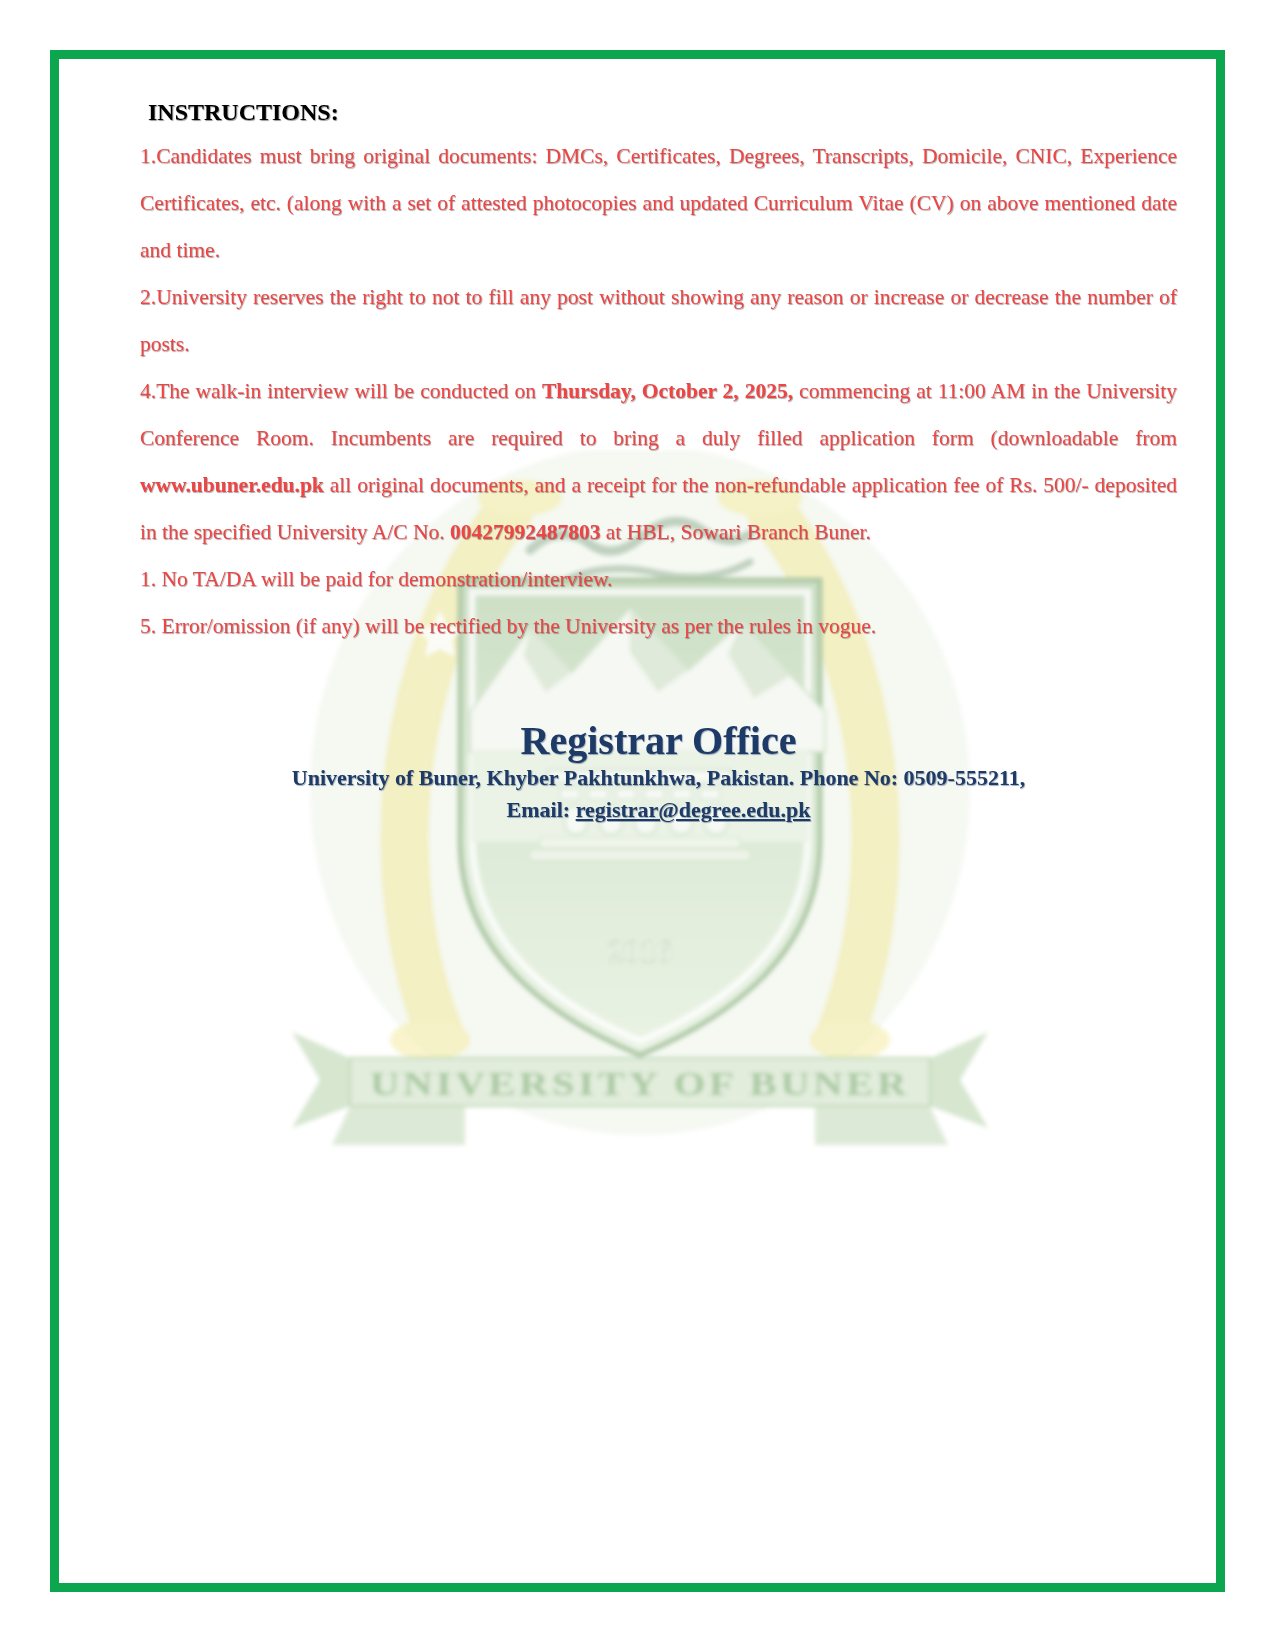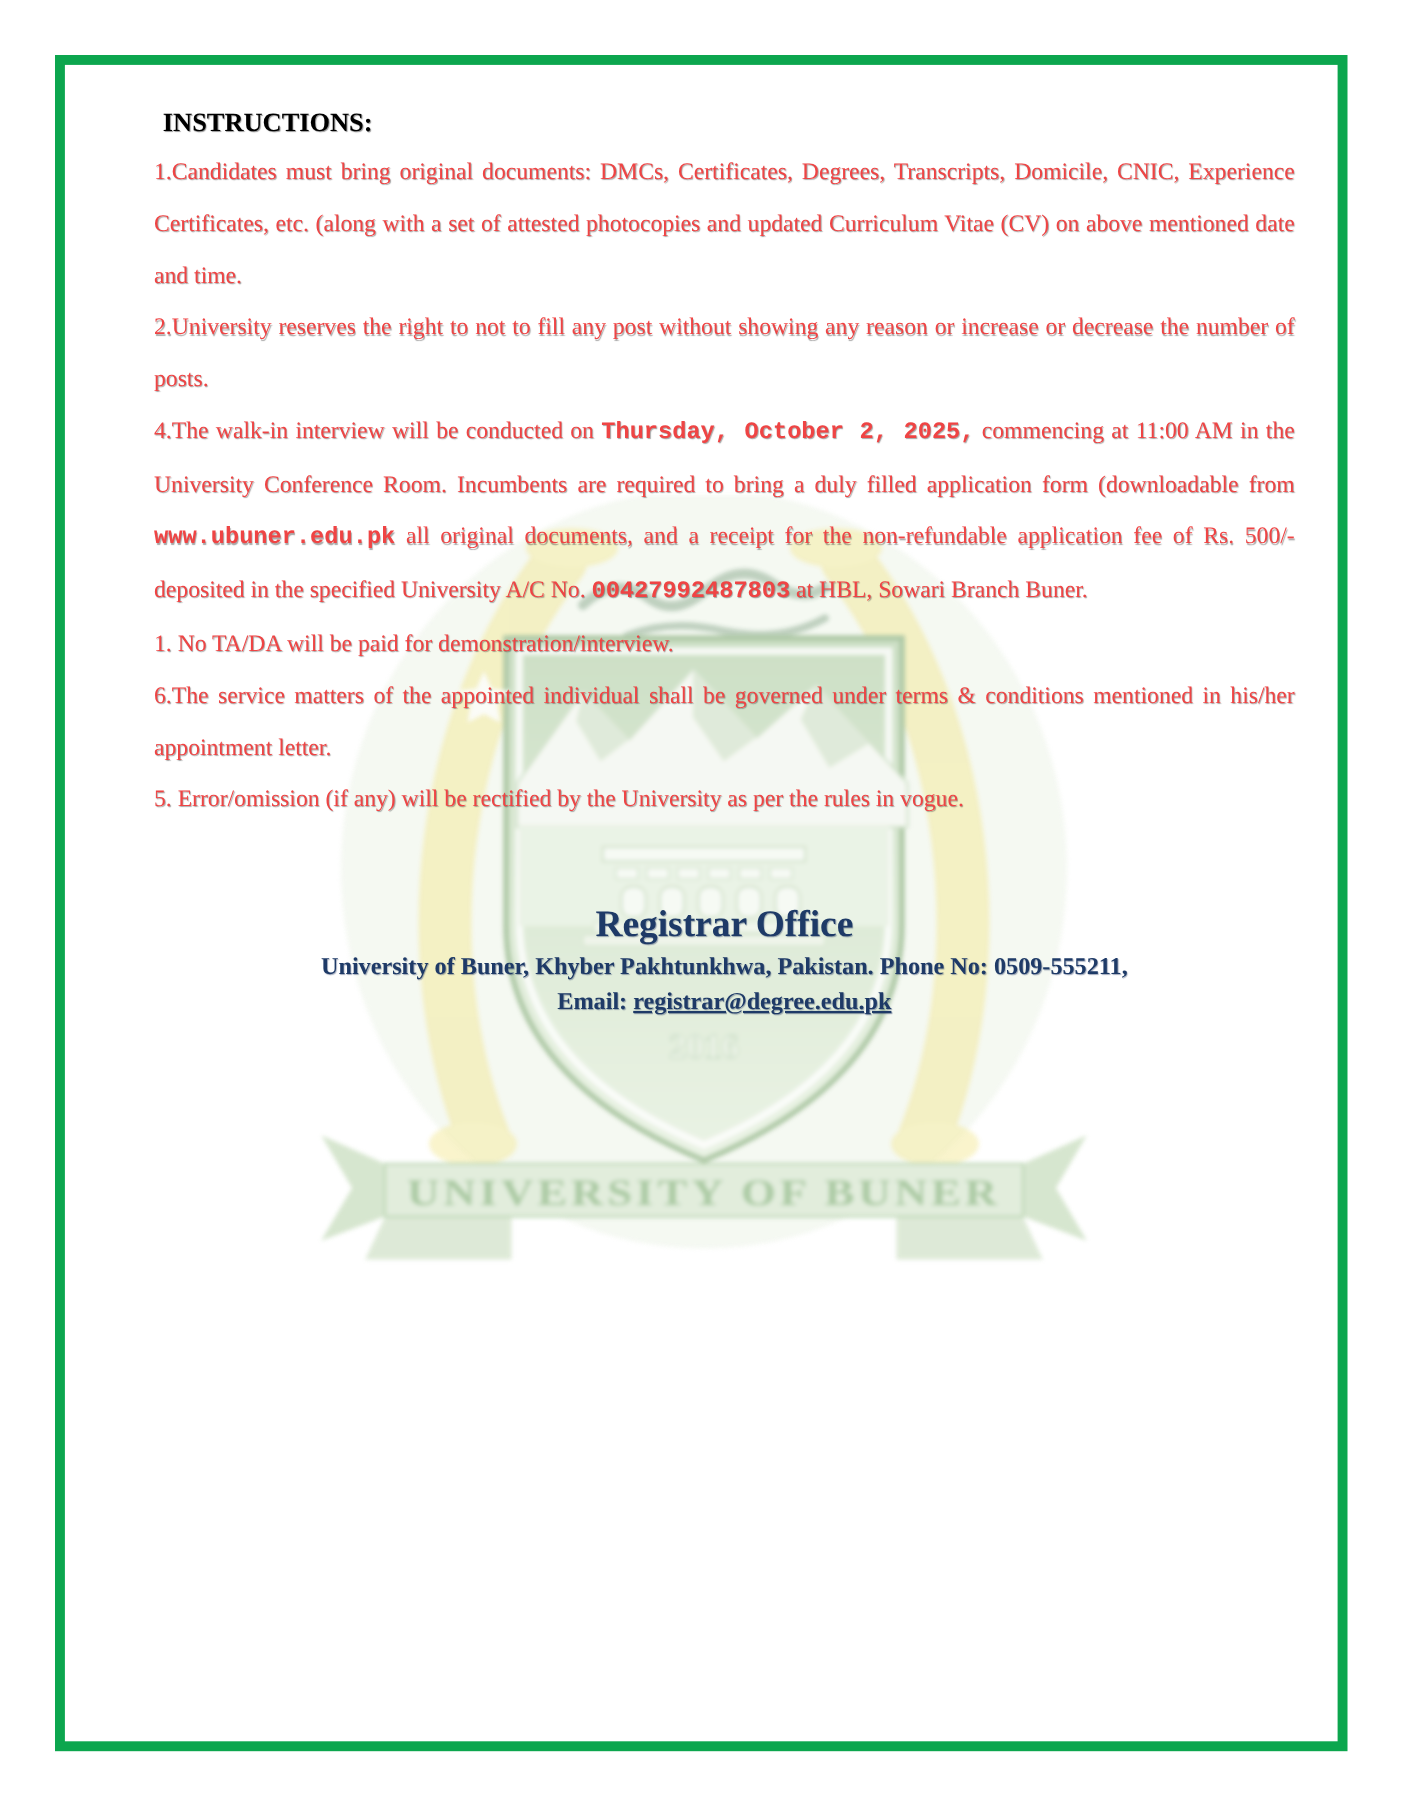--- a/index.html
+++ b/index.html
@@ -20,26 +20,26 @@
     position:absolute;left:140px;top:91px;width:1037px;z-index:1;
   }
   .heading{
     margin:0 0 0 8px;font-size:24px;line-height:42px;font-weight:bold;color:#000;
     text-shadow:0.8px 1px 0.8px rgba(50,50,50,.5);
   }
   .inst{
     margin:0;font-size:21.5px;line-height:47px;text-align:justify;text-justify:inter-word;
     color:#ef4444;text-shadow:0.8px 1px 0.9px rgba(60,60,60,.45);
   }
-  .inst b{font-weight:bold;font-family:Liberation Mono, monospace;}
+  .inst b{font-weight:bold;}
   .footer{
     margin-top:70px;text-align:center;color:var(--navy,#1e3a67);font-weight:bold;
     text-shadow:0.8px 1px 0.9px rgba(25,45,90,.4);
   }
-  .footer-title{font-size:34px;line-height:42px;}
+  .footer-title{font-size:40px;line-height:42px;}
   .footer-line{font-size:22px;line-height:32px;}
   .email-link{color:inherit;text-decoration:underline;cursor:pointer;}
 </style>
 </head>
 <body>
 
 <div class="frame"></div>
 
 <div class="watermark">
   <svg width="720" height="710" viewBox="0 0 720 710" xmlns="http://www.w3.org/2000/svg">
@@ -119,21 +119,20 @@
   </svg>
 </div>
 
 <div class="content">
   <h2 class="heading">INSTRUCTIONS:</h2>
 
   <p class="inst"><span>1.Candidates must bring original documents: DMCs, Certificates, Degrees, Transcripts, Domicile, CNIC, Experience Certificates, etc. (along with a set of attested photocopies and updated Curriculum Vitae (CV) on above mentioned date and time.</span></p>
   <p class="inst"><span>2.University reserves the right to not to fill any post without showing any reason or increase or decrease the number of posts.</span></p>
   <p class="inst"><span>4.The walk-in interview will be conducted on </span><b>Thursday, October 2, 2025,</b><span> commencing at 11:00 AM in the University Conference Room. Incumbents are required to bring a duly filled application form (downloadable from </span><b>www.ubuner.edu.pk</b><span> all original documents, and a receipt for the non-refundable application fee of Rs. 500/- deposited in the specified University A/C No. </span><b>00427992487803</b><span> at HBL, Sowari Branch Buner.</span></p>
   <p class="inst"><span>1. No TA/DA will be paid for demonstration/interview.</span></p>
-  <p class="inst"><span>6.The service matters of the appointed individual shall be governed under terms &amp; conditions mentioned in his/her appointment letter.</span></p>
   <p class="inst"><span>5. Error/omission (if any) will be rectified by the University as per the rules in vogue.</span></p>
 
   <div class="footer">
     <div class="footer-title">Registrar Office</div>
     <div class="footer-line">University of Buner, Khyber Pakhtunkhwa, Pakistan. Phone No: 0509-555211,</div>
     <div class="footer-line"><span>Email: </span><a class="email-link">registrar@degree.edu.pk</a></div>
   </div>
 </div>
 
 </body></html>

